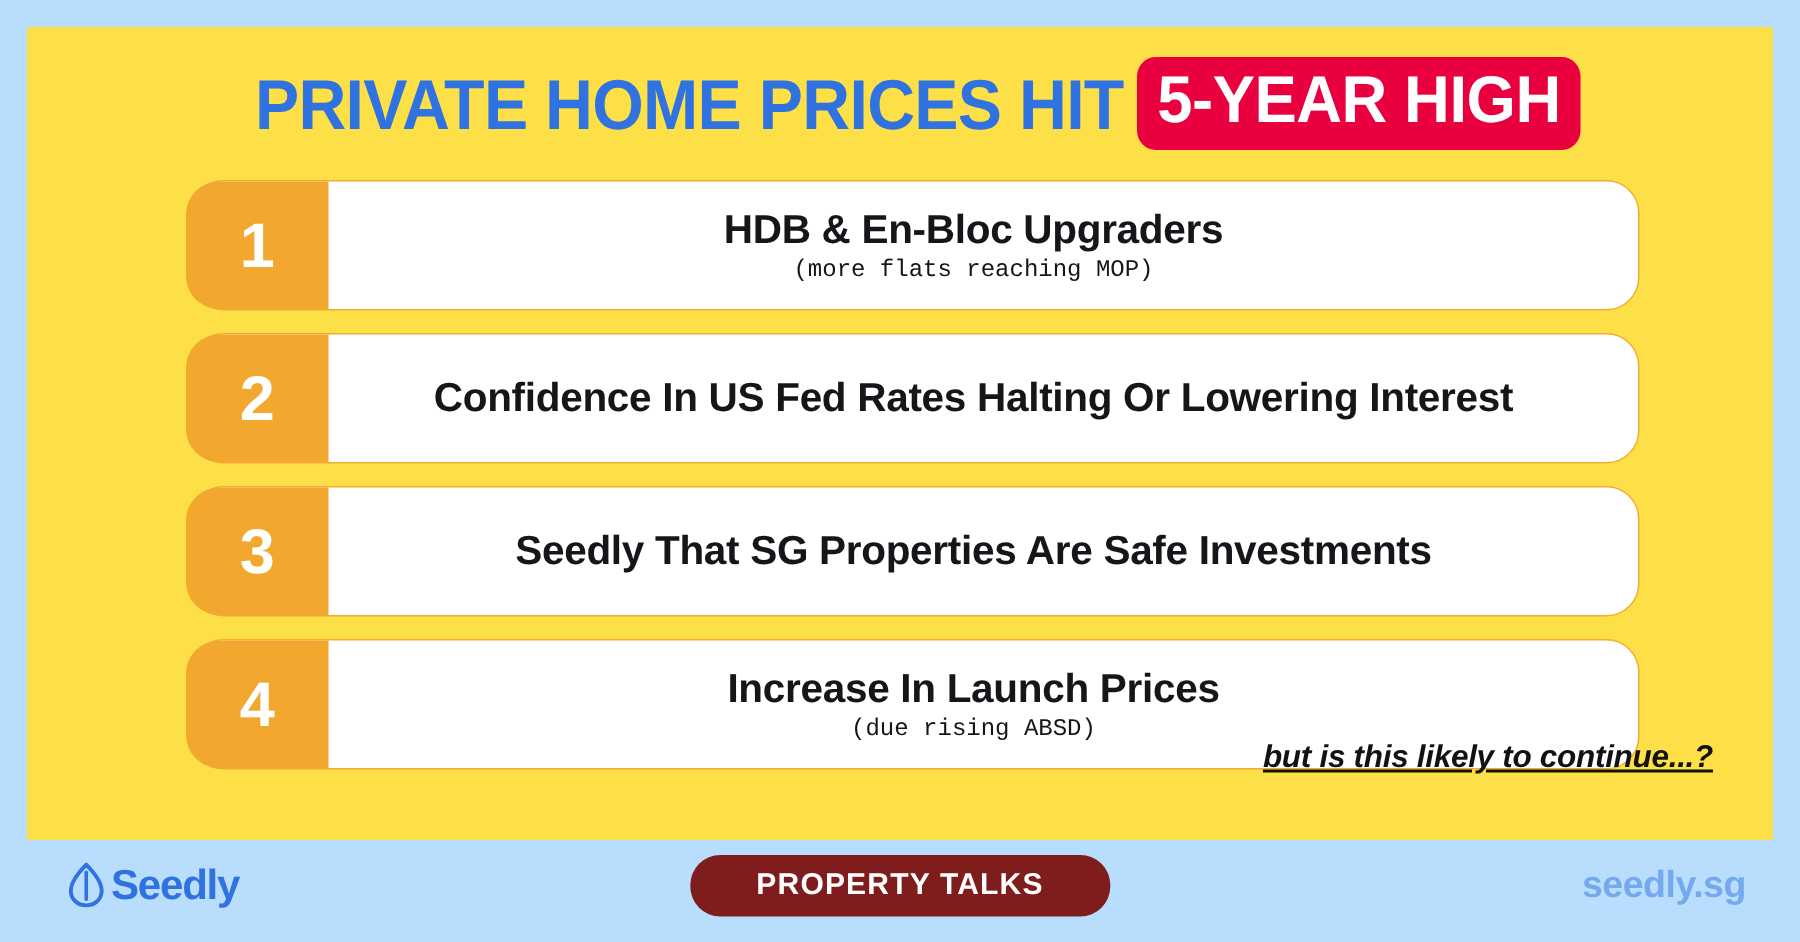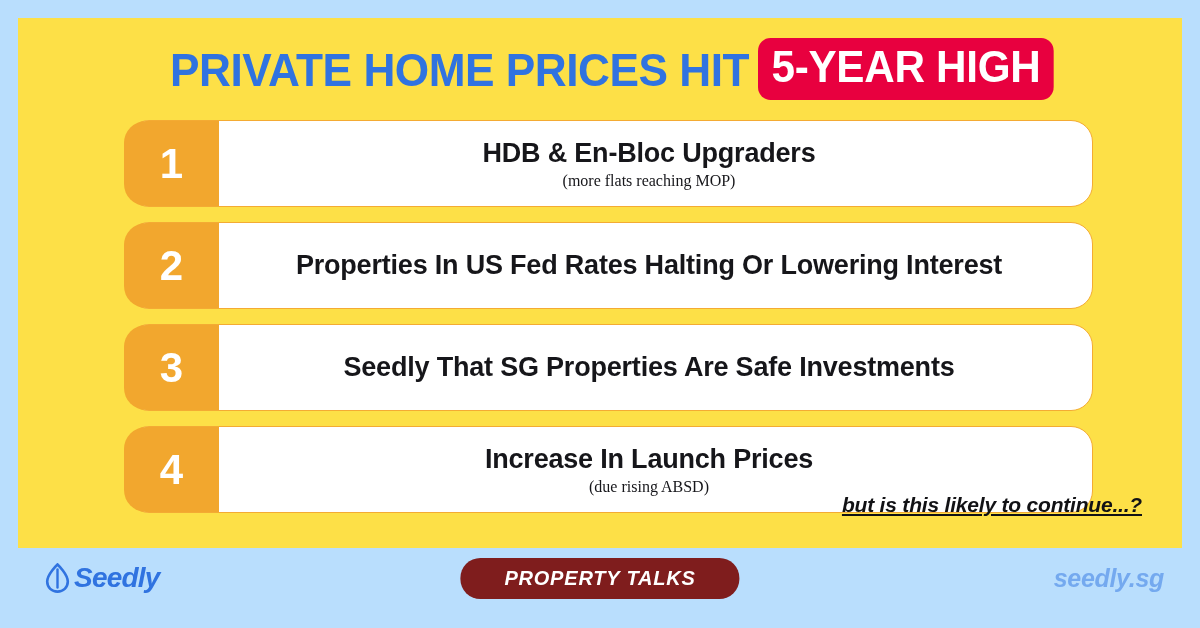--- a/index.html
+++ b/index.html
@@ -134,21 +134,21 @@
     line-height: 1.12;
     letter-spacing: -0.2px;
     font-family: "Liberation Sans", sans-serif;
   }
   .row-sub {
     font-size: 16px;
     font-weight: normal;
     color: #16161a;
     margin-top: 4px;
     line-height: 1.1;
-    font-family: Liberation Serif, serif;
+    font-family: Liberation Mono, monospace;
   }
   .row-sub:empty { display: none; }
 
   
   .closing {
     position: absolute;
     right: 40px;
     top: 475px;
     font-size: 21px;
     font-weight: bold;
@@ -156,27 +156,26 @@
     color: #121215;
     font-family: "Liberation Sans", sans-serif;
     letter-spacing: -0.2px;
     text-decoration: underline;
   }
 
   
   .footer {
     position: absolute;
     left: 0;
-    top: 548px;
+    top: 560px;
     width: 1200px;
     height: 60px;
     background: #b9defd;
     display: flex;
     align-items: center;
-    font-style: italic;
   }
   .brand {
     position: absolute;
     left: 44px;
     display: flex;
     align-items: center;
     gap: 3px;
   }
   .brand-mark {
     width: 27px;
@@ -236,21 +235,21 @@
           <div class="row-sub">(more flats reaching MOP)</div>
         </div>
       </div>
 
       <div class="row">
         <div class="row-shell"></div>
         <div class="row-tab">
           <span class="row-num">2</span>
         </div>
         <div class="row-body">
-          <div class="row-title">Properties In US Fed Rates Halting Or Lowering Interest</div>
+          <div class="row-title">Confidence In US Fed Rates Halting Or Lowering Interest</div>
 
         </div>
       </div>
 
       <div class="row">
         <div class="row-shell"></div>
         <div class="row-tab">
           <span class="row-num">3</span>
         </div>
         <div class="row-body">

